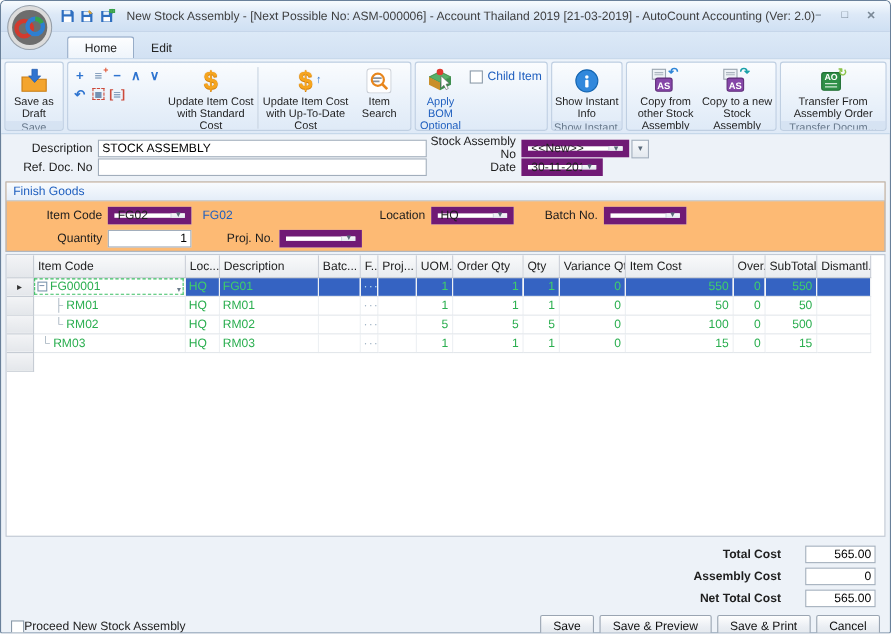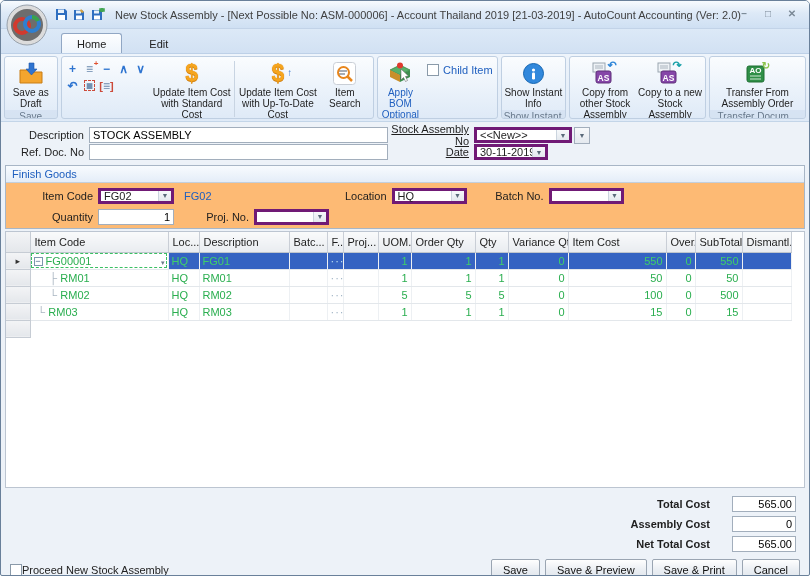--- a/index.html
+++ b/index.html
@@ -12,21 +12,21 @@
     display:flex;align-items:center;border-bottom:1px solid #c2d3e8;position:relative;padding-left:52px;}
   .logo{position:absolute;left:5px;top:3px;width:42px;height:42px;z-index:9;}
   .qat{display:flex;align-items:center;gap:5px;padding:0 10px 0 2px;}
   .title{color:#3f3f3f;white-space:nowrap;overflow:hidden;}
   .wbtns{position:absolute;right:8px;top:5px;display:flex;gap:6px;}
   .wbtn{width:18px;height:15px;display:flex;align-items:center;justify-content:center;
     color:#7a8896;font-size:10px;font-weight:bold;}
   
   .tabrow{height:25px;background:linear-gradient(#dce9f7,#d2e1f3);display:flex;align-items:flex-end;
     padding-left:60px;border-bottom:1px solid #bdd0e7;}
-  .tab{padding:4px 15px 3px;margin-right:12px;color:#222;}
+  .tab{padding:4px 15px 3px;margin-right:0;color:#222;}
   .tab.active{background:linear-gradient(#fdfeff,#eef4fb);border:1px solid #91a7c4;border-bottom:none;
     border-radius:3px 3px 0 0;}
   
   .ribbon{height:68px;background:linear-gradient(#eef4fb,#dfeaf7);display:flex;gap:3px;
     padding:2px 3px;border-bottom:1px solid #c3d5e8;}
   .rgroup{display:flex;flex-direction:column;background:linear-gradient(#fafcfe,#e9f1fa 60%,#dfeaf7);
     border:1px solid #bfcfe2;border-radius:3px;overflow:hidden;}
   .rbody{flex:1;display:flex;align-items:stretch;padding:1px 2px;}
   .rlabel{height:13px;font-size:10px;color:#68798c;text-align:center;line-height:13px;
     background:rgba(205,220,238,.55);white-space:nowrap;overflow:hidden;padding:0 2px;}
@@ -46,24 +46,24 @@
   .dashedbox{width:11px;height:11px;border:1px dashed #cc4a3a;display:inline-flex;align-items:center;
     justify-content:center;font-size:7px;color:#6a89ad;}
   .brk{color:#cc4a3a;font-weight:bold;font-size:11px;}
   .vsep{width:1px;background:#c8d4e2;margin:3px 2px;}
   .childitem{display:flex;align-items:flex-start;gap:4px;margin:6px 2px 0 6px;color:#1f5fbf;white-space:nowrap;}
   .cb{width:12px;height:12px;border:1px solid #8a9aa9;background:#fff;flex:0 0 auto;}
   
   .formarea{padding:4px 0 2px;}
   .frow{display:flex;align-items:center;height:16px;margin:1px 0 1px 4px;}
   .flabel{width:84px;text-align:right;padding-right:5px;flex:0 0 auto;}
-  .flabel2{width:86px;text-align:right;padding-right:5px;flex:0 0 auto;text-decoration:underline;}
+  .flabel2{width:86px;text-align:right;padding-right:5px;flex:0 0 auto;}
   input.txt{height:16px;border:1px solid #a2aebc;font:11px "Liberation Sans",sans-serif;
     padding:0 3px;background:#fff;}
-  .combo{display:flex;align-items:center;border:3px solid #701a75;background:#fff;height:16px;}
+  .combo{display:flex;align-items:center;border:6px solid #701a75;background:#fff;height:16px;}
   .combo .val{flex:1;padding:0 3px;white-space:nowrap;overflow:hidden;}
   .combo .arrow{width:13px;align-self:stretch;border-left:1px solid #cbd4de;
     background:linear-gradient(#f7f9fb,#e3e8ee);display:flex;align-items:center;justify-content:center;
     color:#5a6a7a;font-size:7px;}
   .dropbtn{width:16px;height:17px;border:1px solid #a2aebc;margin-left:2px;
     background:linear-gradient(#f7f9fb,#e4e9ef);color:#5a6a7a;font-size:7px;
     display:flex;align-items:center;justify-content:center;}
   
   .fgbox{margin:2px 4px;border:1px solid #a8b6c6;background:#fdba74;}
   .fgheader{height:17px;line-height:17px;padding-left:6px;color:#1f5fbf;

